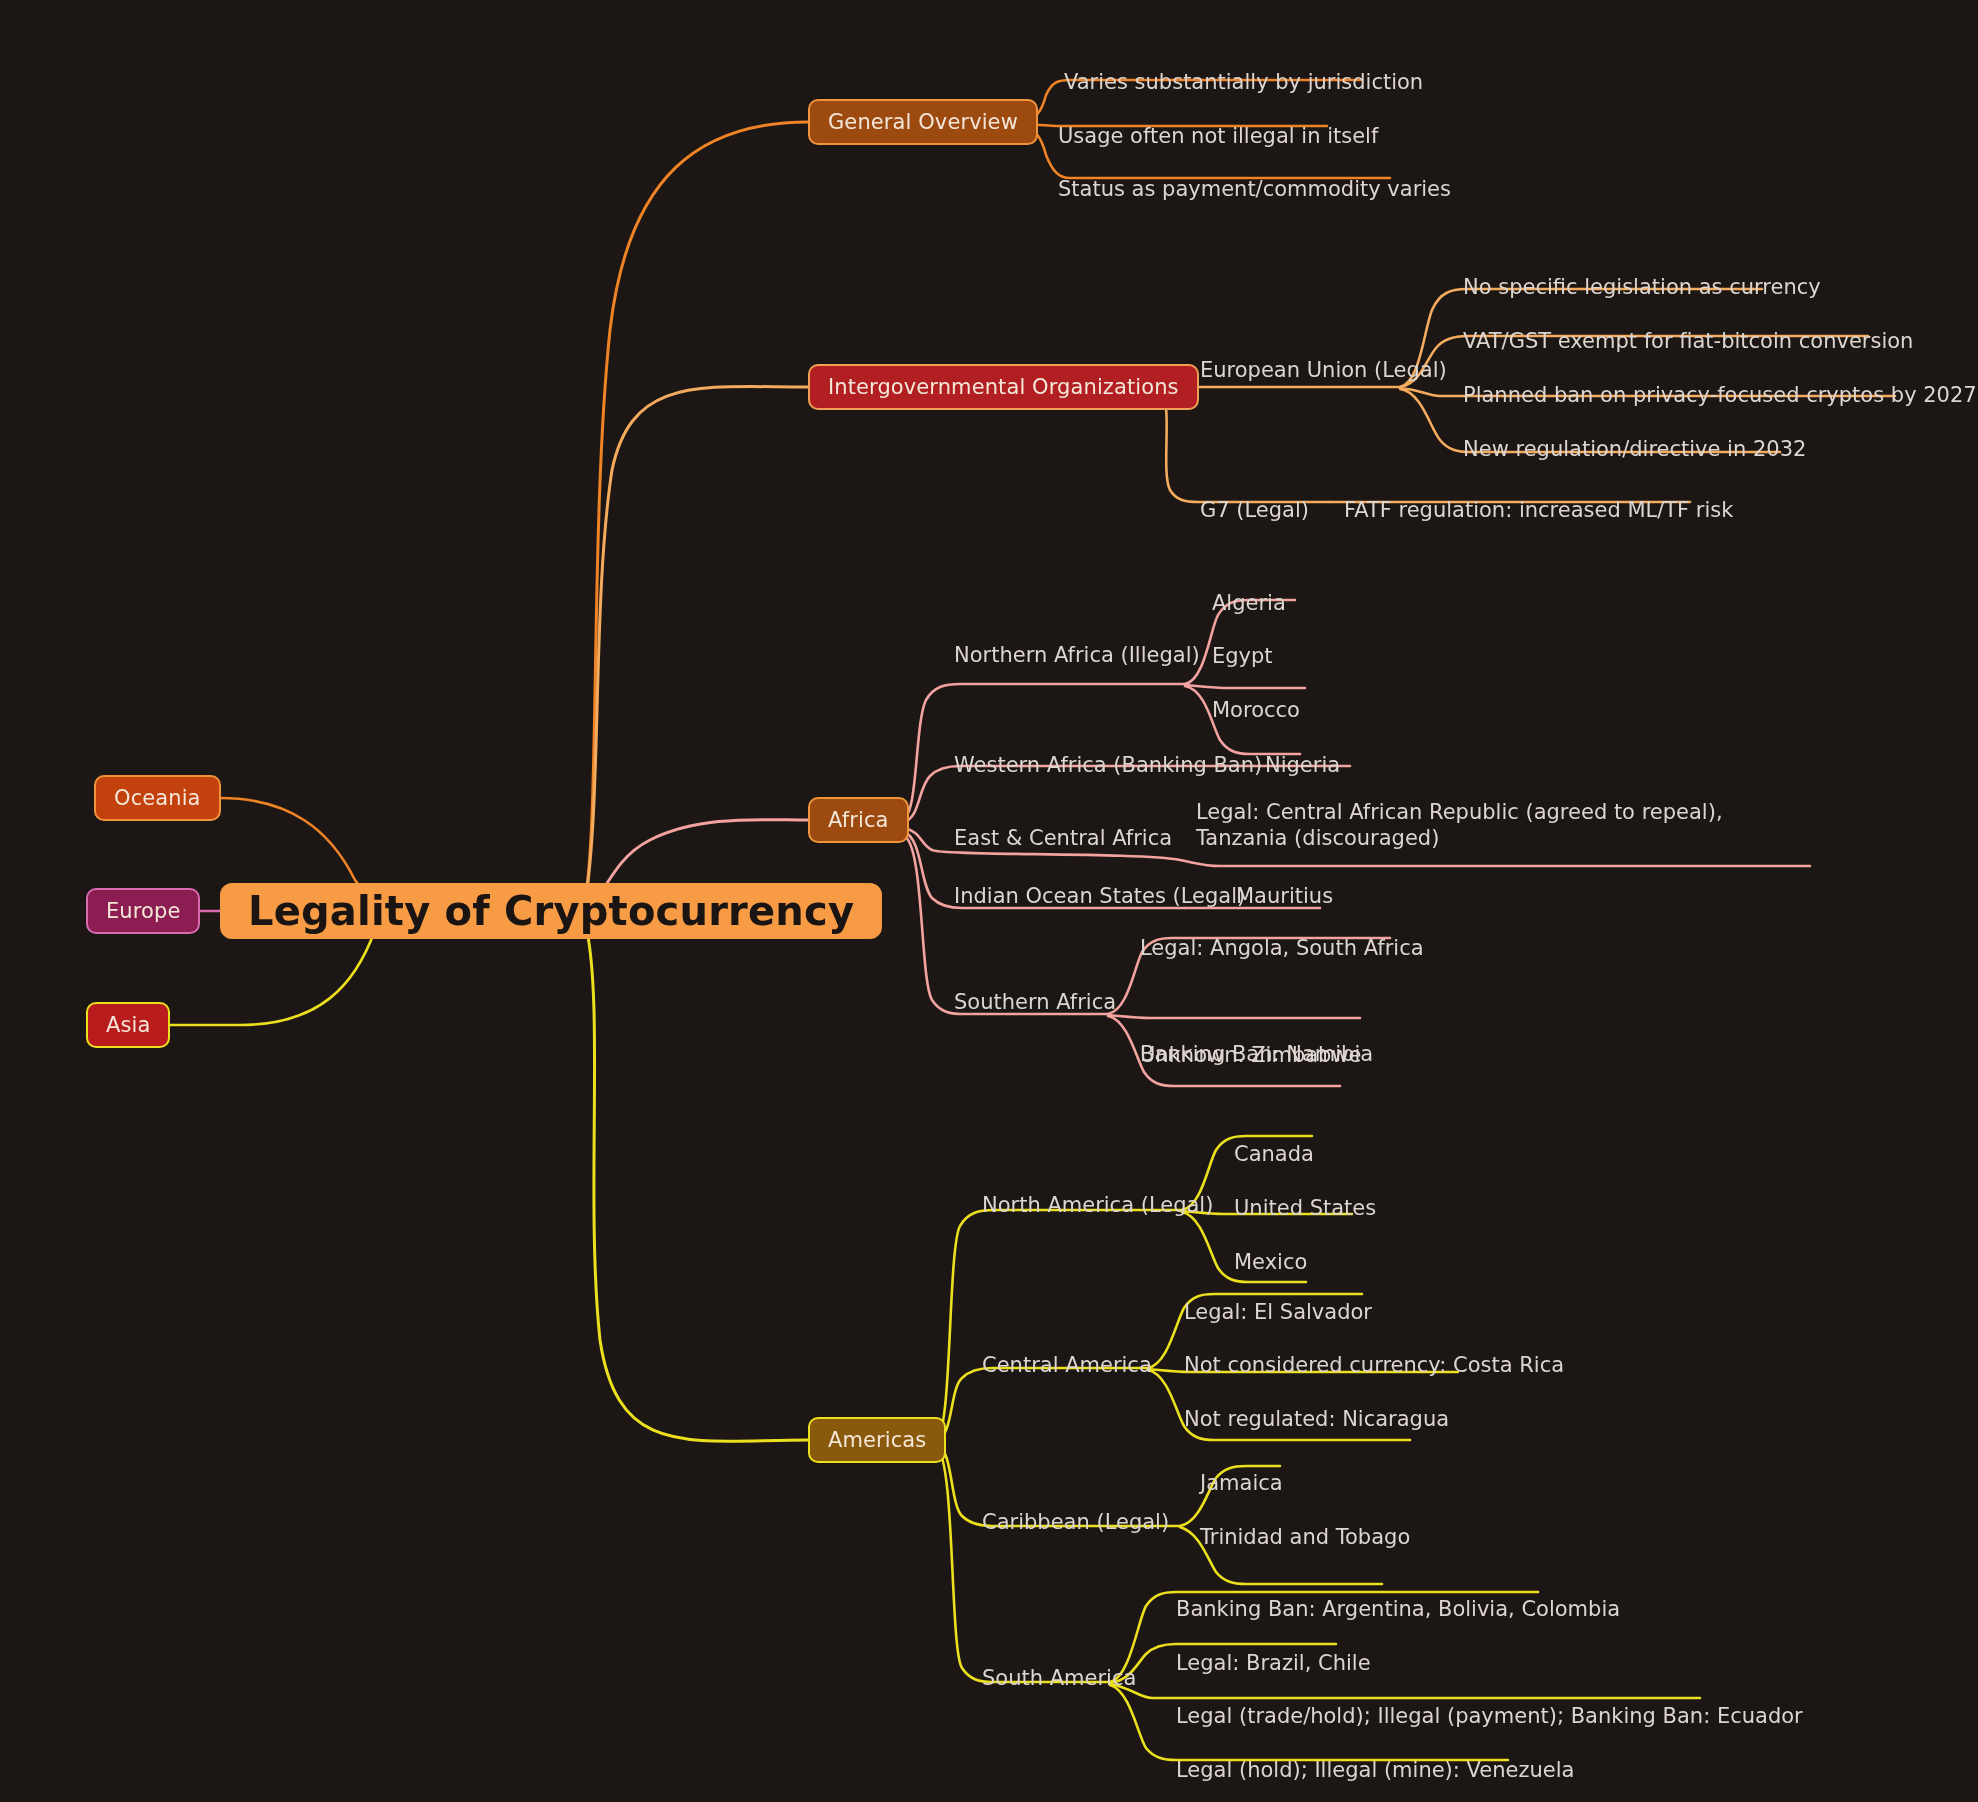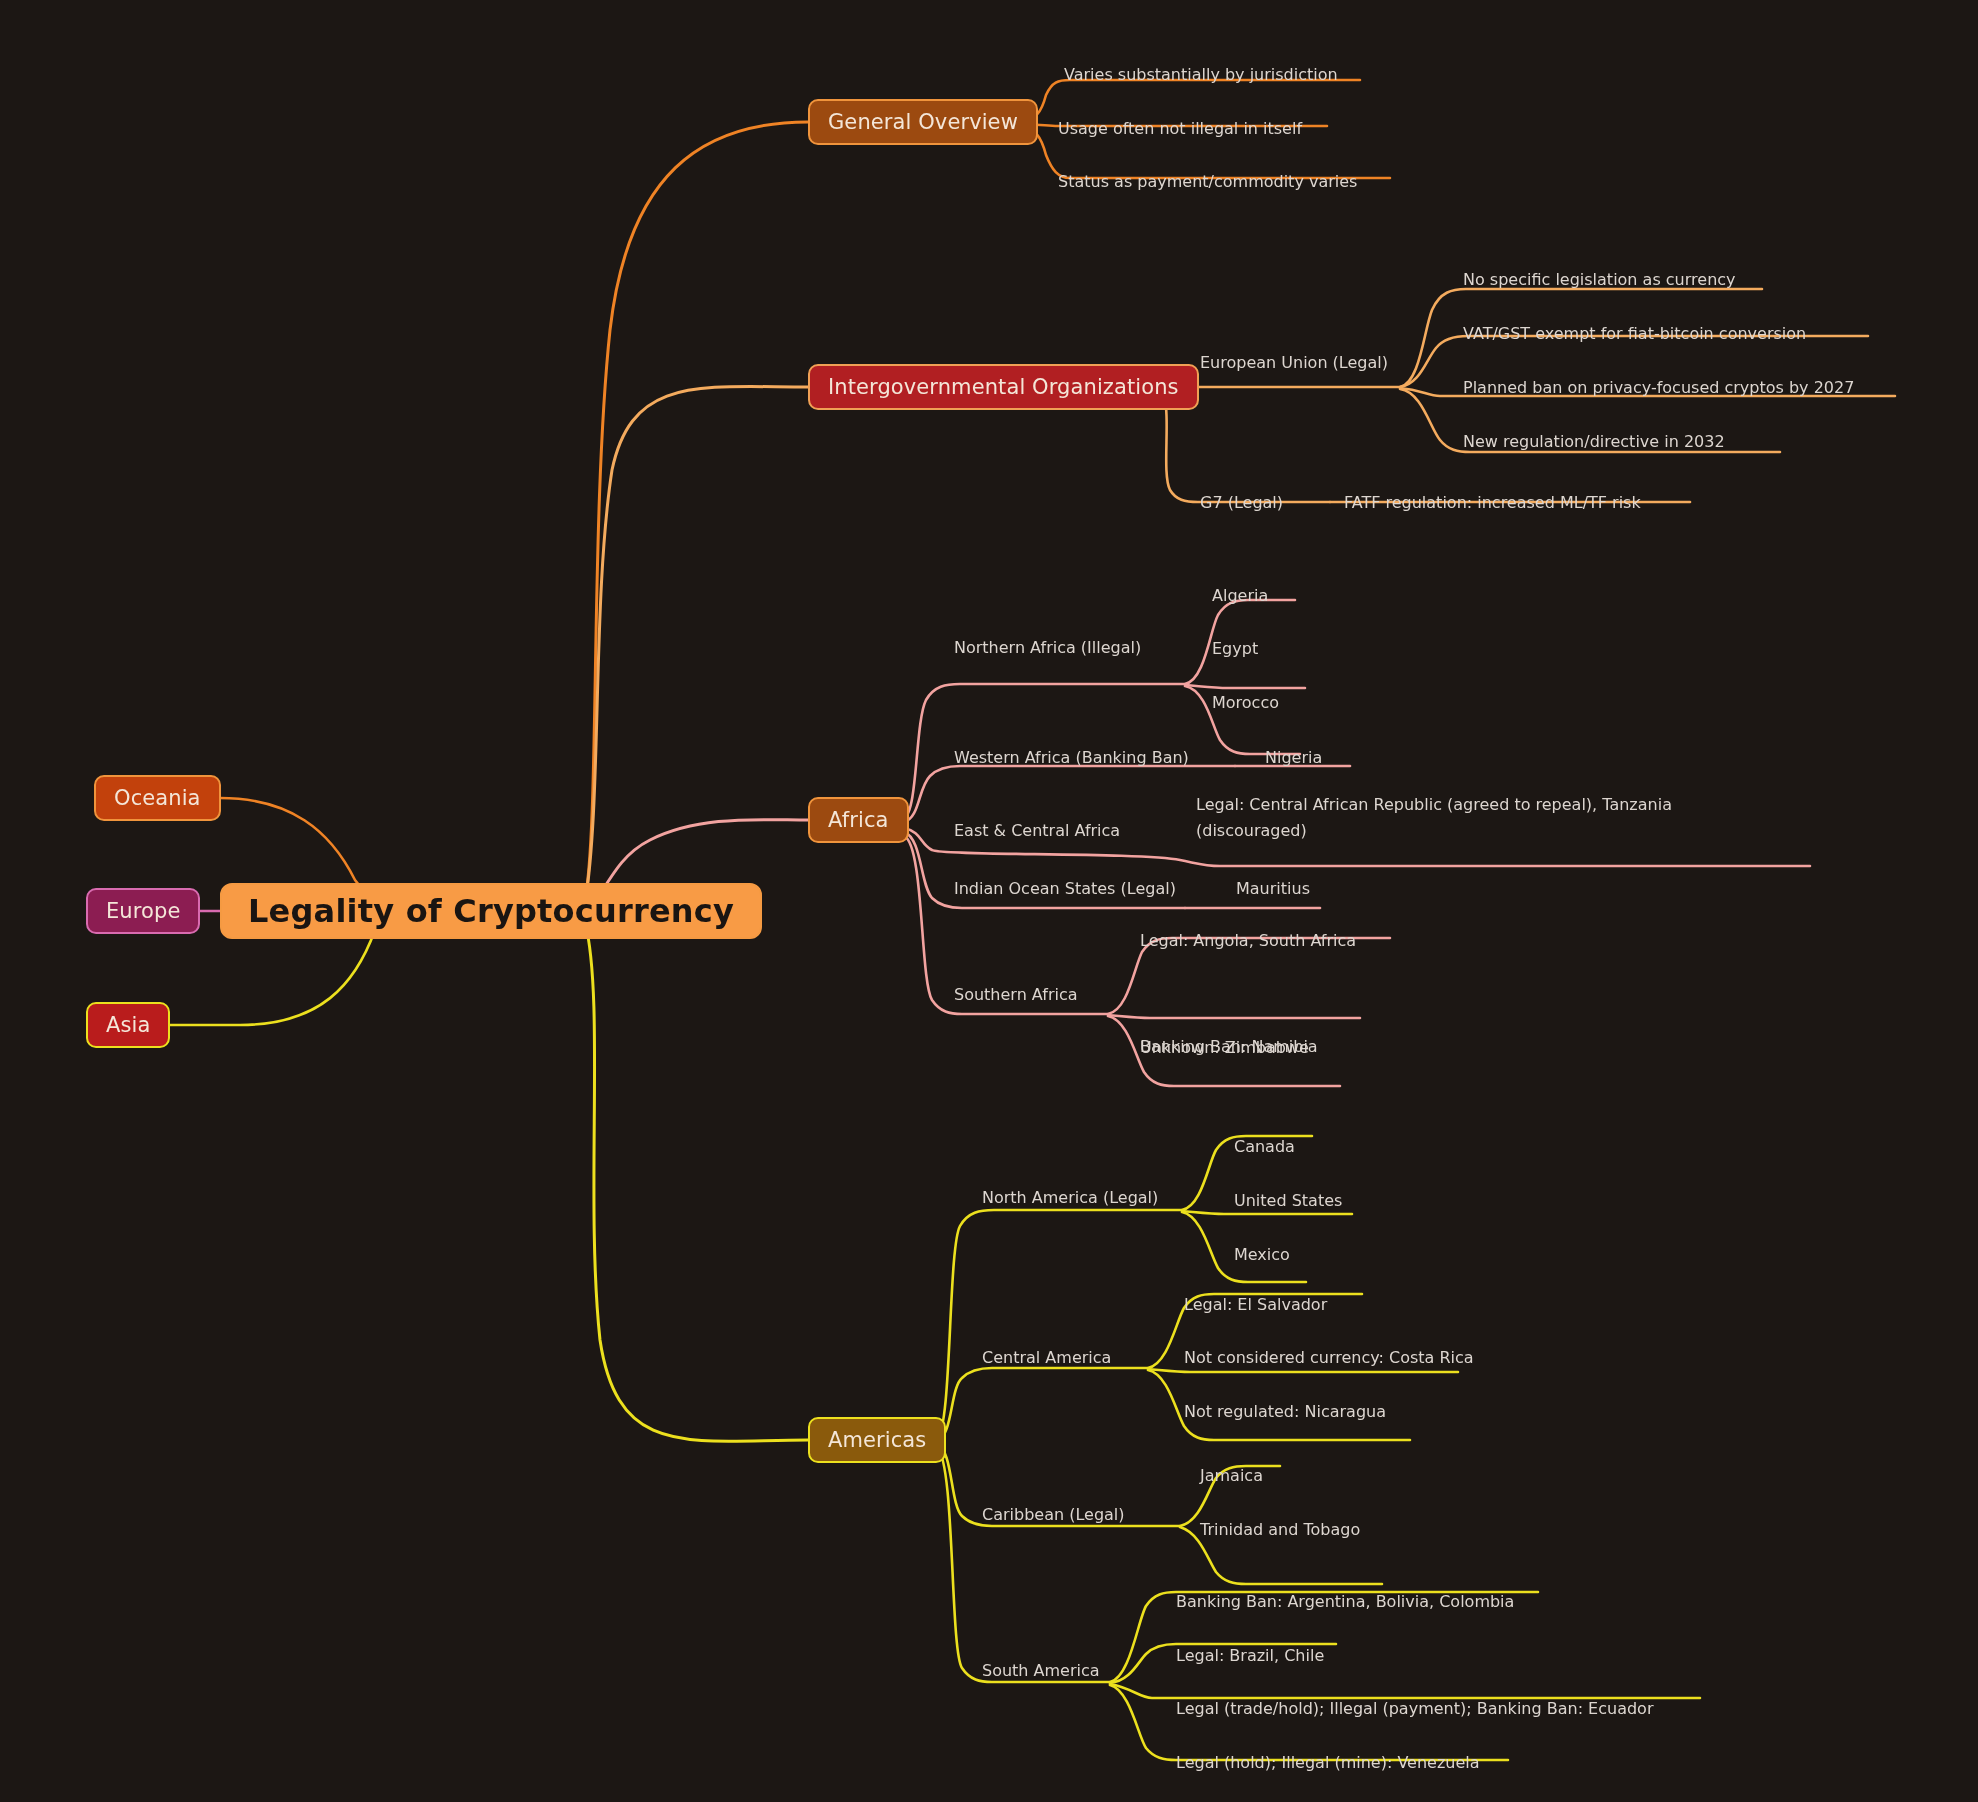--- a/index.html
+++ b/index.html
@@ -39,34 +39,35 @@
     color: #f4e6d8;
     font-size: 21px;
     letter-spacing: 0.1px;
   }
   .root-node {
     border-radius: 12px;
     border: 2px solid #f59a42;
     background: #f89b45;
     color: #1a1512;
     font-weight: bold;
-    font-size: 32px;
+    font-size: 40px;
     height: 56px;
     padding: 0 26px;
     display: flex;
     align-items: center;
     justify-content: center;
     letter-spacing: 0.2px;
   }
   
   .plain {
     color: #ddd6d0;
-    font-size: 16px;
+    font-size: 21px;
     line-height: 26px;
     white-space: nowrap;
+    margin-top: 7px;
   }
   .plain.wrapped {
     white-space: normal;
   }
 </style>
 </head>
 <body>
 
 <div id="root">
 

